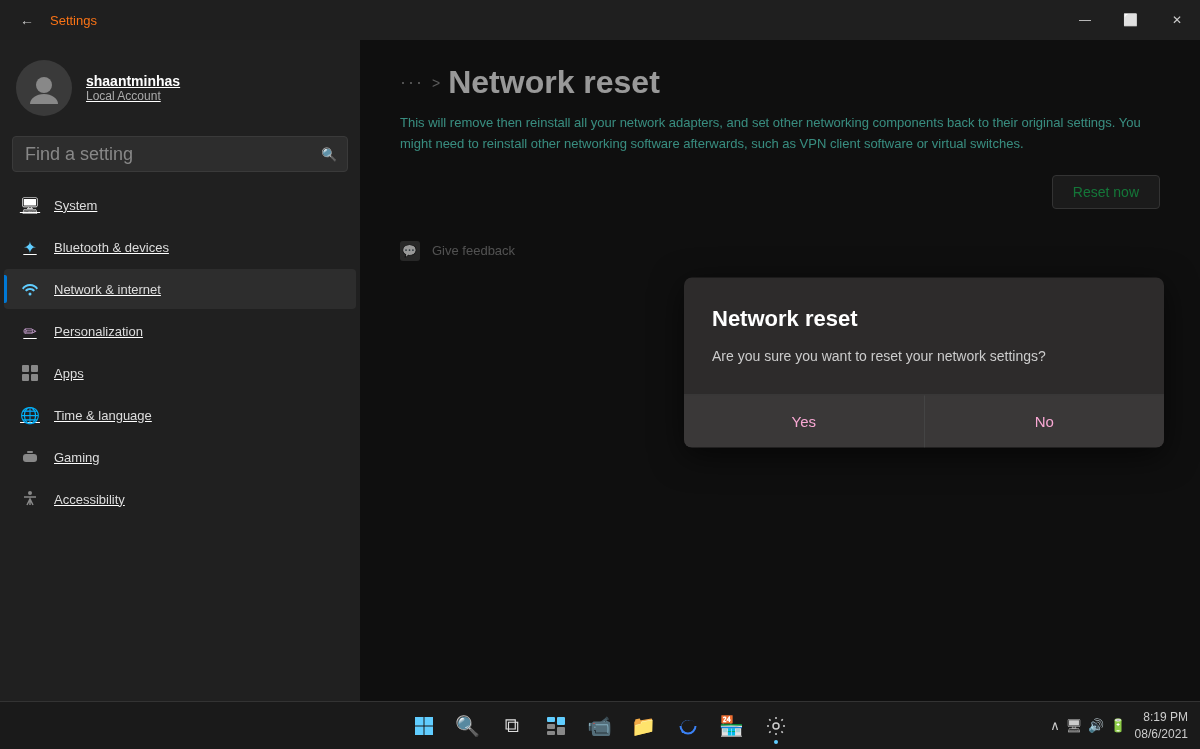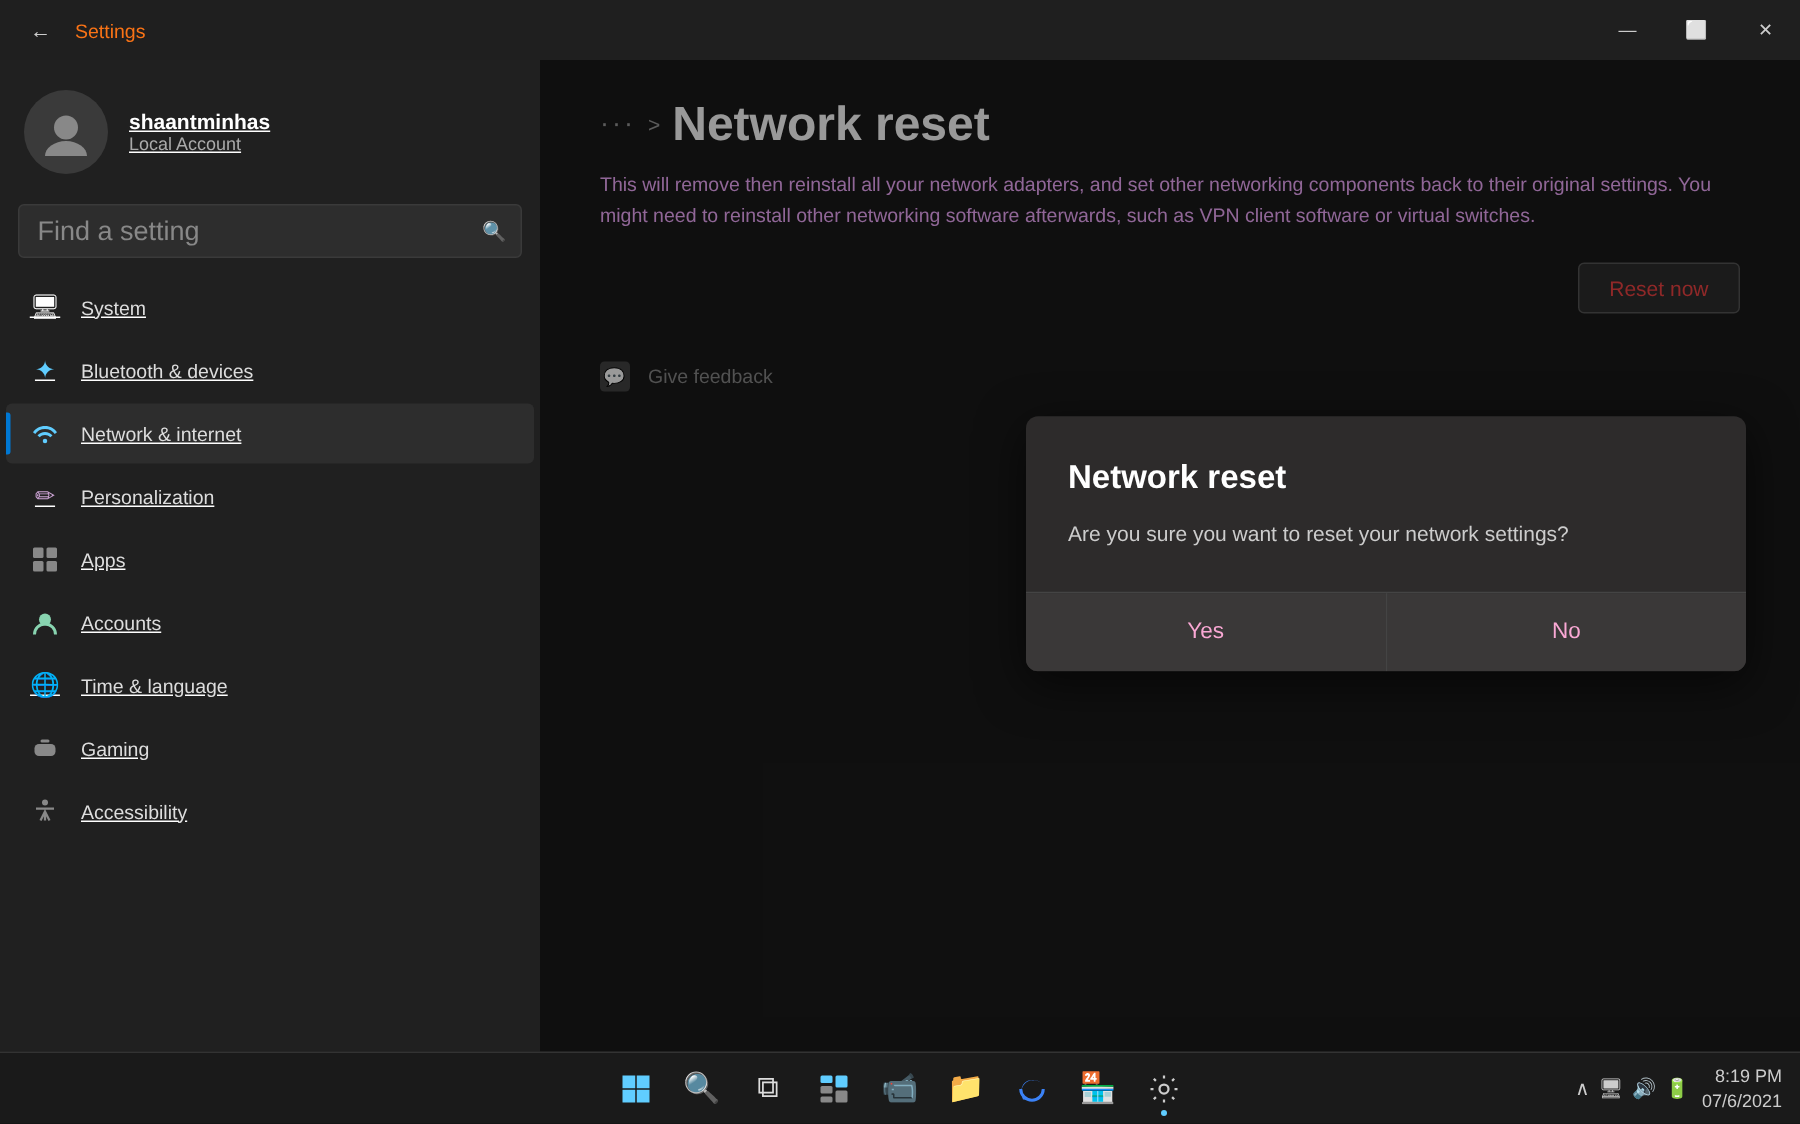--- a/index.html
+++ b/index.html
@@ -196,35 +196,35 @@
       font-size: 14px;
     }
     .page-title {
       font-size: 32px;
       font-weight: 600;
       color: #fff;
     }
 
     .description {
       font-size: 13px;
-      color: #f0abfc;
+      color: #5eead4;
       line-height: 1.6;
       max-width: 760px;
       margin-bottom: 20px;
     }
 
     .reset-now-area {
       display: flex;
       justify-content: flex-end;
       margin-bottom: 20px;
     }
     .reset-now-btn {
       background: #2d2d2d;
       border: 1px solid #555;
-      color: #ef4444;
+      color: #22c55e;
       padding: 8px 20px;
       border-radius: 4px;
       font-size: 14px;
       cursor: pointer;
     }
 
     .give-feedback-row {
       display: flex;
       align-items: center;
       padding: 12px 0;
@@ -428,29 +428,20 @@
         <svg width="18" height="18" viewBox="0 0 18 18">
           <rect x="1" y="1" width="7" height="7" rx="1" fill="#888"></rect>
           <rect x="10" y="1" width="7" height="7" rx="1" fill="#888"></rect>
           <rect x="1" y="10" width="7" height="7" rx="1" fill="#888"></rect>
           <rect x="10" y="10" width="7" height="7" rx="1" fill="#888"></rect>
         </svg>
       </div>
       <span class="nav-label">Apps</span>
     </div>
     <div class="nav-item">
-      <div class="nav-icon" style="color:#88d4b0;">
-        <svg width="18" height="18" viewBox="0 0 18 18" fill="none">
-          <circle cx="9" cy="7" r="4" fill="#88d4b0"></circle>
-          <path d="M2 17c0-3.9 3.1-7 7-7s7 3.1 7 7" stroke="#88d4b0" stroke-width="2" fill="none"></path>
-        </svg>
-      </div>
-      <span class="nav-label">Accounts</span>
-    </div>
-    <div class="nav-item">
       <div class="nav-icon" style="color:#88b8e0;">🌐</div>
       <span class="nav-label">Time &amp; language</span>
     </div>
     <div class="nav-item">
       <div class="nav-icon" style="color:#888;">
         <svg width="18" height="18" viewBox="0 0 18 18" fill="#888">
           <rect x="2" y="6" width="14" height="8" rx="3"></rect>
           <rect x="6" y="3" width="6" height="2" rx="1"></rect>
         </svg>
       </div>
@@ -551,16 +542,16 @@
 
   <div class="taskbar-right">
     <div class="taskbar-sys-icons">
       <span>∧</span>
       <span>🖥</span>
       <span>🔊</span>
       <span>🔋</span>
     </div>
     <div class="taskbar-time">
       <div>8:19 PM</div>
-      <div>07/6/2021</div>
+      <div>08/6/2021</div>
     </div>
   </div>
 </div>
 
 </body></html>

